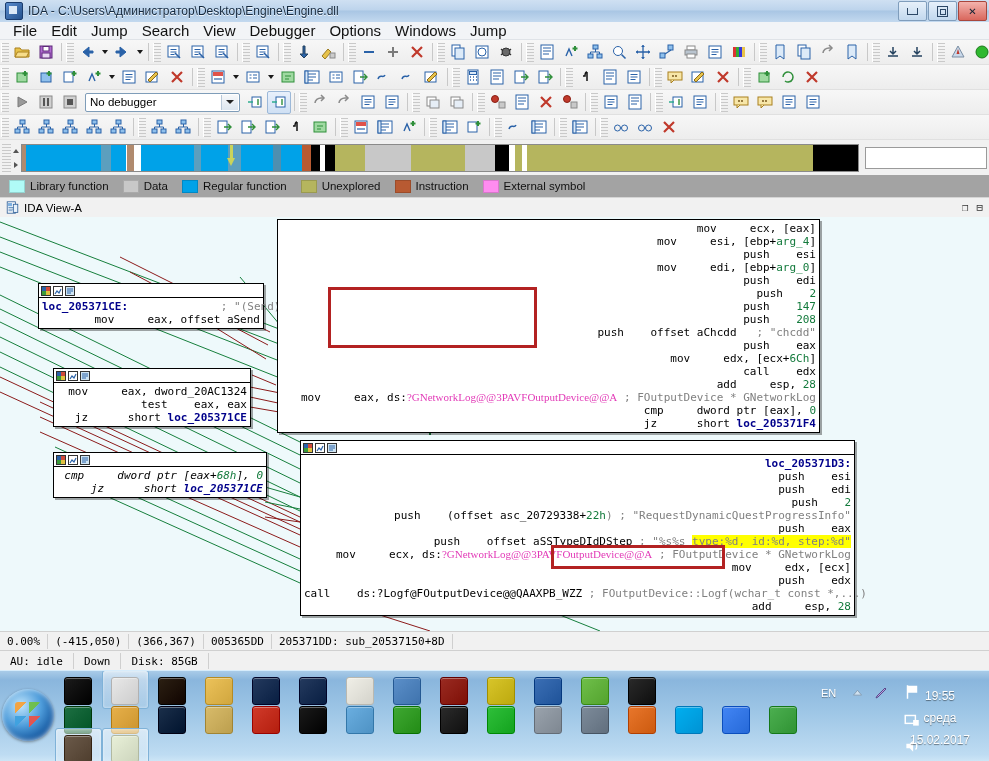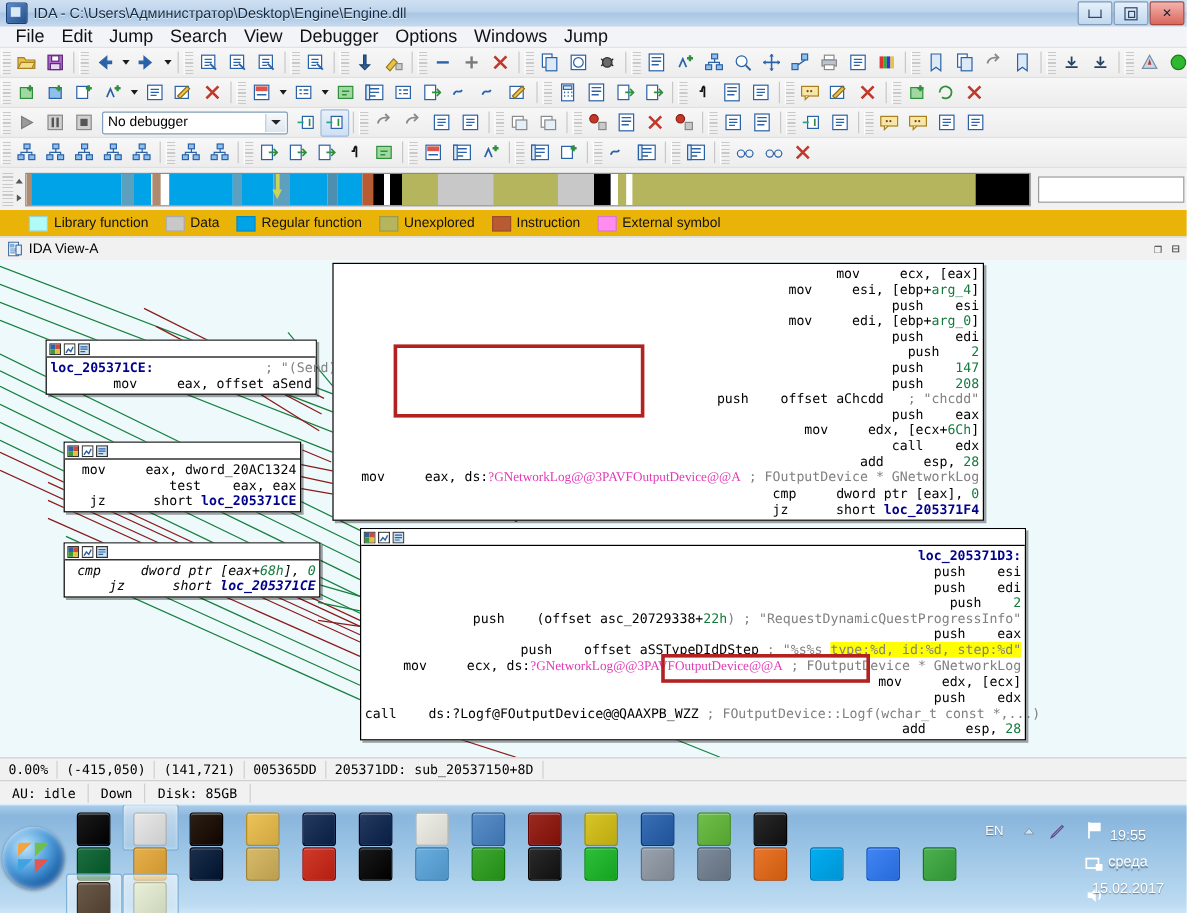--- a/index.html
+++ b/index.html
@@ -120,21 +120,21 @@
     border-left:4.5px solid transparent;border-right:4.5px solid transparent;border-top:8px solid #c9d45a;
   }
   .navright{
     width:120px;height:20px;flex:none;margin-right:2px;
     border:1px solid #9a9a9a;background:#fff;
   }
 
   
   .legend{
     position:absolute;left:0;top:175px;width:989px;height:22px;
-    display:flex;align-items:center;background:#eab308;padding-left:24px;
+    display:flex;align-items:center;background:#a3a3a3;padding-left:9px;
     box-sizing:border-box;font-size:11.5px;color:#111;
   }
   .legend .sw{width:14px;height:11px;margin-right:5px;border:1px solid rgba(0,0,0,.15);}
   .legend .lg{display:flex;align-items:center;margin-right:14px;white-space:nowrap;}
 
   
   .viewbar{
     position:absolute;left:0;top:197px;width:989px;height:20px;
     background:#f1f1f1;border-top:1px solid #d5d5d5;
     display:flex;align-items:center;padding-left:6px;box-sizing:border-box;
@@ -1201,21 +1201,21 @@
       </div>
     <div id="graph-annotations">
         <div class="redbox" style="left: 328px; top: 70px; width: 203px; height: 55px; border-color: rgb(179, 34, 34);"></div>
         <div class="redbox" style="left: 551px; top: 328px; width: 168px; height: 18px; border-color: rgb(179, 34, 34);"></div>
       </div>
   </div>
 
   <div class="statusA" id="statusA">
       <div class="cell">0.00%</div>
       <div class="cell">(-415,050)</div>
-      <div class="cell">(141,721)</div>
+      <div class="cell">(366,367)</div>
       <div class="cell">005365DD</div>
       <div class="cell">205371DD: sub_20537150+8D</div>
     </div>
   <div class="statusB" id="statusB">
       <div class="cell">AU:  idle</div>
       <div class="cell">Down</div>
       <div class="cell">Disk: 85GB</div>
     </div>
 
   <div class="taskbar">

